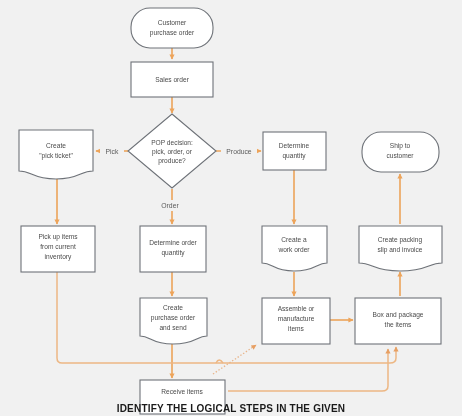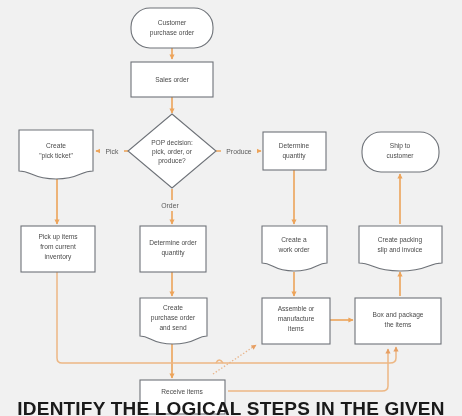--- a/index.html
+++ b/index.html
@@ -67,21 +67,21 @@
     stroke-dasharray: 1.4 1.9;
   }
   .caption {
     position: absolute;
     left: 0;
     width: 462px;
     bottom: 0;
     text-align: center;
     font-family: "Liberation Sans", sans-serif;
     font-weight: bold;
-    font-size: 19px;
+    font-size: 10px;
     letter-spacing: 0.2px;
     color: #1a1a1a;
     line-height: 15px;
     white-space: nowrap;
     overflow: hidden;
   }
 </style>
 </head>
 <body>
 

